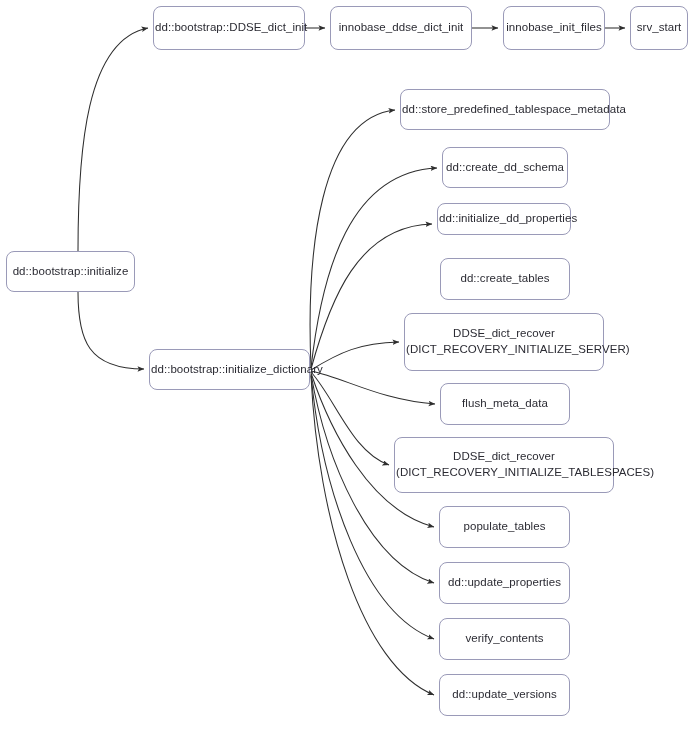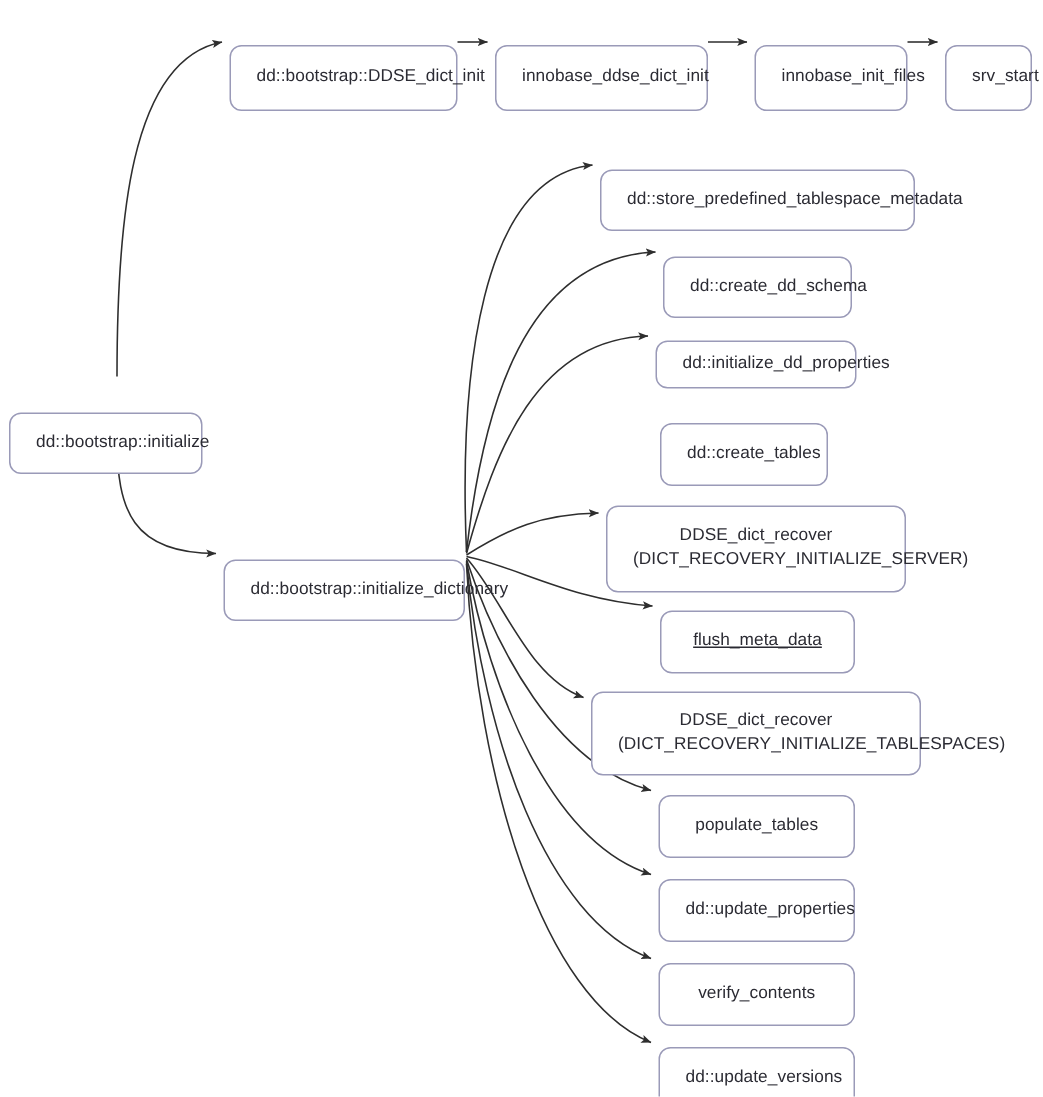--- a/index.html
+++ b/index.html
@@ -34,23 +34,22 @@
     border-radius: 8px;
     background: #ffffff;
     color: #2b2b33;
     display: flex;
     align-items: center;
     justify-content: center;
     text-align: center;
     font-size: 11.5px;
     line-height: 1.35;
     letter-spacing: 0.05px;
-    padding: 2px 17px;
+    padding: 2px 1px;
     white-space: pre-line;
-    margin-top: 24px;
   }
   .node-label {
     display: block;
     width: 100%;
     white-space: pre-line;
   }
 </style>
 </head>
 <body>
 
@@ -114,30 +113,30 @@
   </div>
 
   <div class="node" style="left:442px; top:147px; width:126px; height:41px;">
     <span class="node-label">dd::create_dd_schema</span>
   </div>
 
   <div class="node" style="left:437px; top:203px; width:134px; height:32px;">
     <span class="node-label">dd::initialize_dd_properties</span>
   </div>
 
-  <div class="node" style="left:440px; top:258px; width:112px; height:42px;">
+  <div class="node" style="left:440px; top:258px; width:130px; height:42px;">
     <span class="node-label">dd::create_tables</span>
   </div>
 
   <div class="node" style="left:404px; top:313px; width:200px; height:58px;">
     <span class="node-label">DDSE_dict_recover
 (DICT_RECOVERY_INITIALIZE_SERVER)</span>
   </div>
 
-  <div class="node" style="left:440px; top:383px; width:130px; height:42px;text-decoration:underline;">
+  <div class="node" style="left:440px; top:383px; width:130px; height:42px;">
     <span class="node-label">flush_meta_data</span>
   </div>
 
   <div class="node" style="left:394px; top:437px; width:220px; height:56px;">
     <span class="node-label">DDSE_dict_recover
 (DICT_RECOVERY_INITIALIZE_TABLESPACES)</span>
   </div>
 
   <div class="node" style="left:439px; top:562px; width:131px; height:42px;">
     <span class="node-label">dd::update_properties</span>

